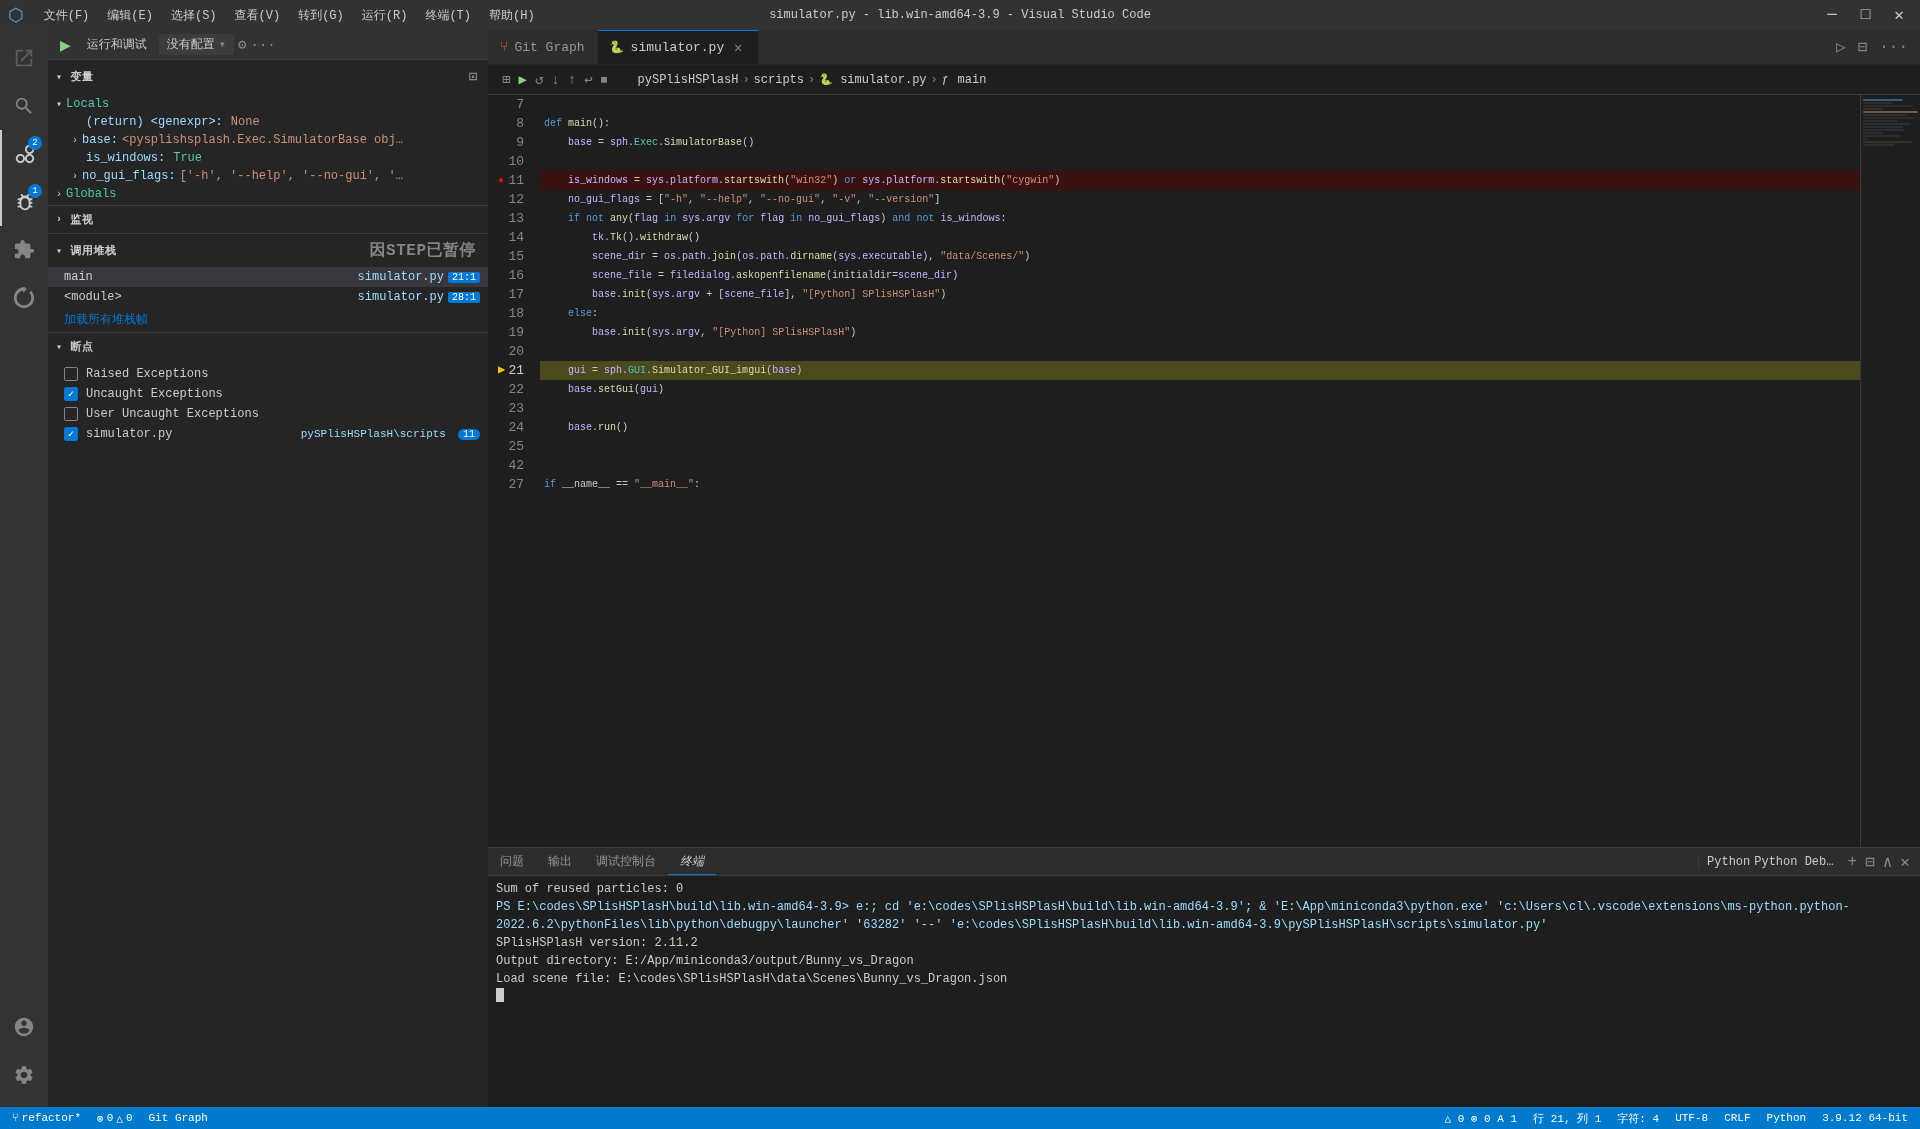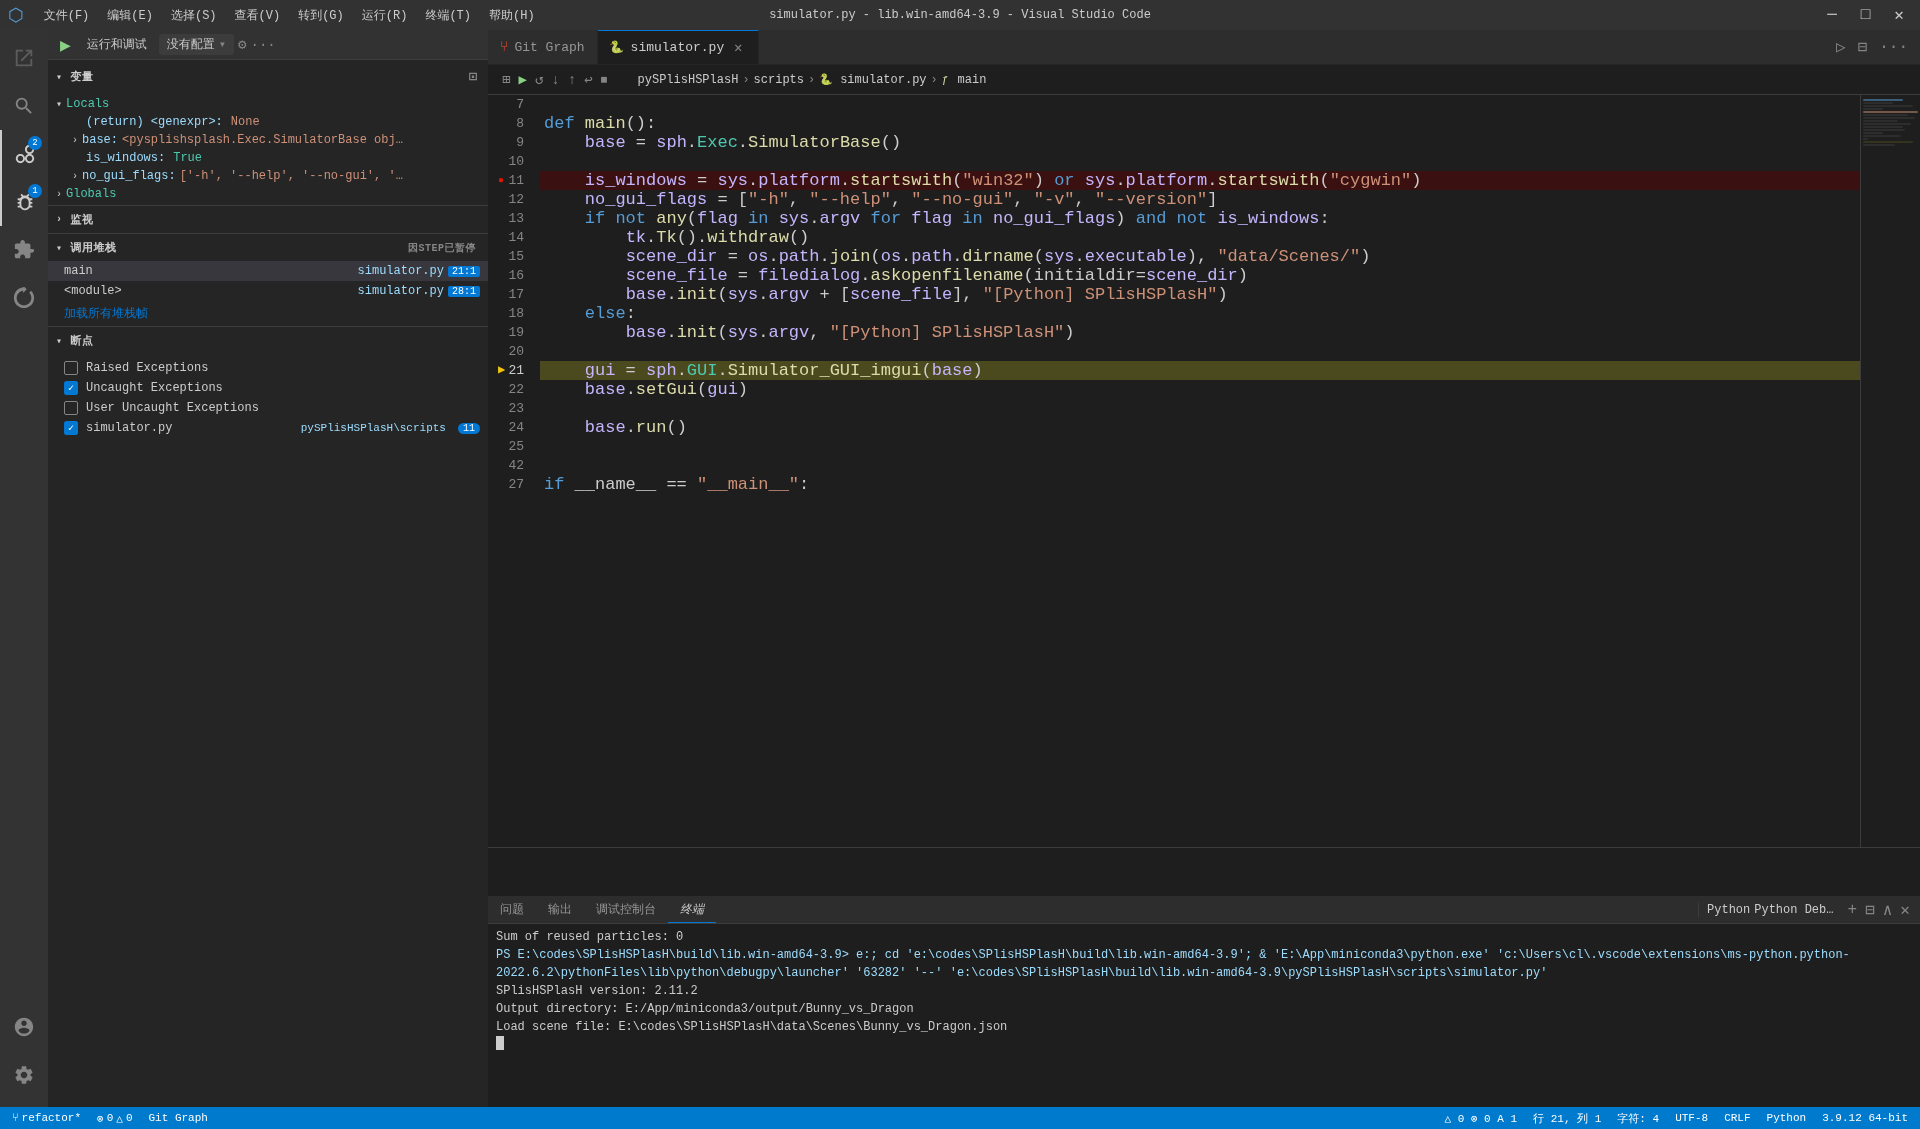--- a/index.html
+++ b/index.html
@@ -221,21 +221,21 @@
       border-radius: 2px;
       font-size: 10px;
     }
     .callstack-load-more {
       padding: 4px 16px;
       color: #0078d4;
       cursor: pointer;
       font-size: 12px;
     }
     .callstack-step-badge {
-      font-size: 10px;
+      font-size: 16px;
       color: #858585;
       margin-left: auto;
       padding-right: 4px;
     }
 
     
     .breakpoints-section {
       flex-shrink: 0;
       border-top: 1px solid #3c3c3c;
     }
@@ -386,21 +386,21 @@
       position: absolute;
       left: -2px;
       color: #e51400;
       font-size: 14px;
     }
     .code-content {
       flex: 1;
       overflow-y: auto;
       padding: 0;
       line-height: 19px;
-      font-size: 17px;
+      font-size: 10px;
     }
     .code-line {
       height: 19px;
       display: flex;
       align-items: center;
       padding: 0 4px;
       white-space: pre;
       position: relative;
     }
     .code-line.current-debug { background: #3a3a1a; }
@@ -440,21 +440,20 @@
       height: 260px;
       display: flex;
       flex-direction: column;
     }
     .panel-tabs {
       display: flex;
       align-items: center;
       background: #2d2d2d;
       height: 28px;
       border-bottom: 1px solid #3c3c3c;
-      margin-top: 48px;
     }
     .panel-tab {
       padding: 4px 12px;
       font-size: 12px;
       cursor: pointer;
       color: #969696;
       border-bottom: 1px solid transparent;
     }
     .panel-tab.active {
       color: #cccccc;

